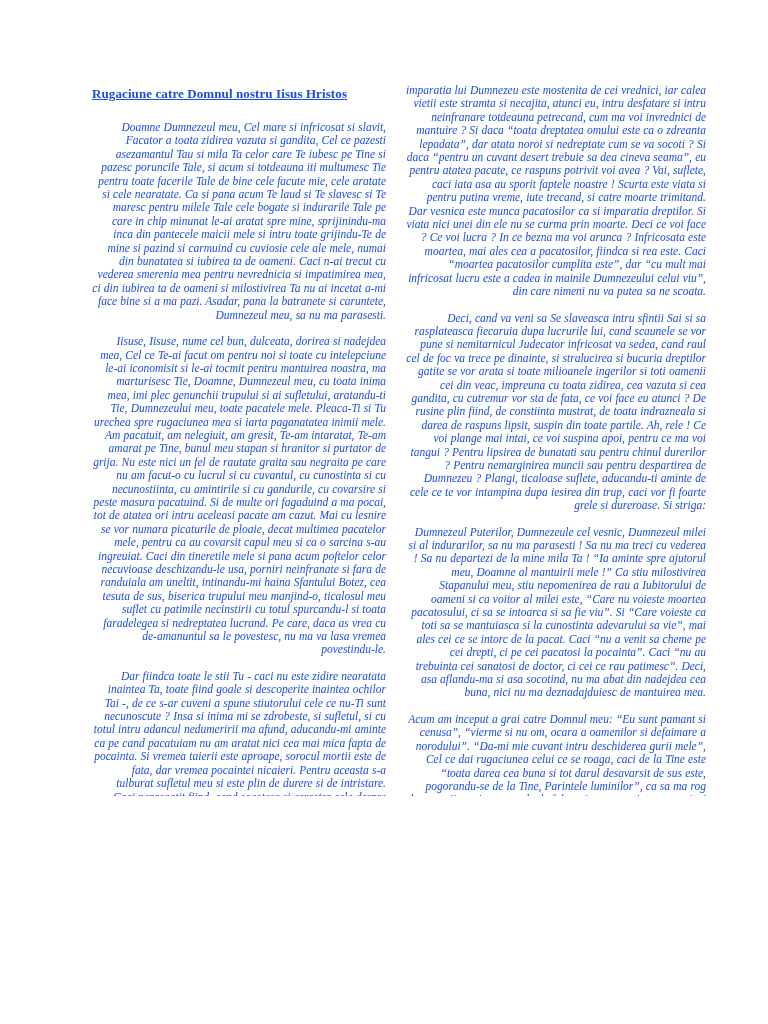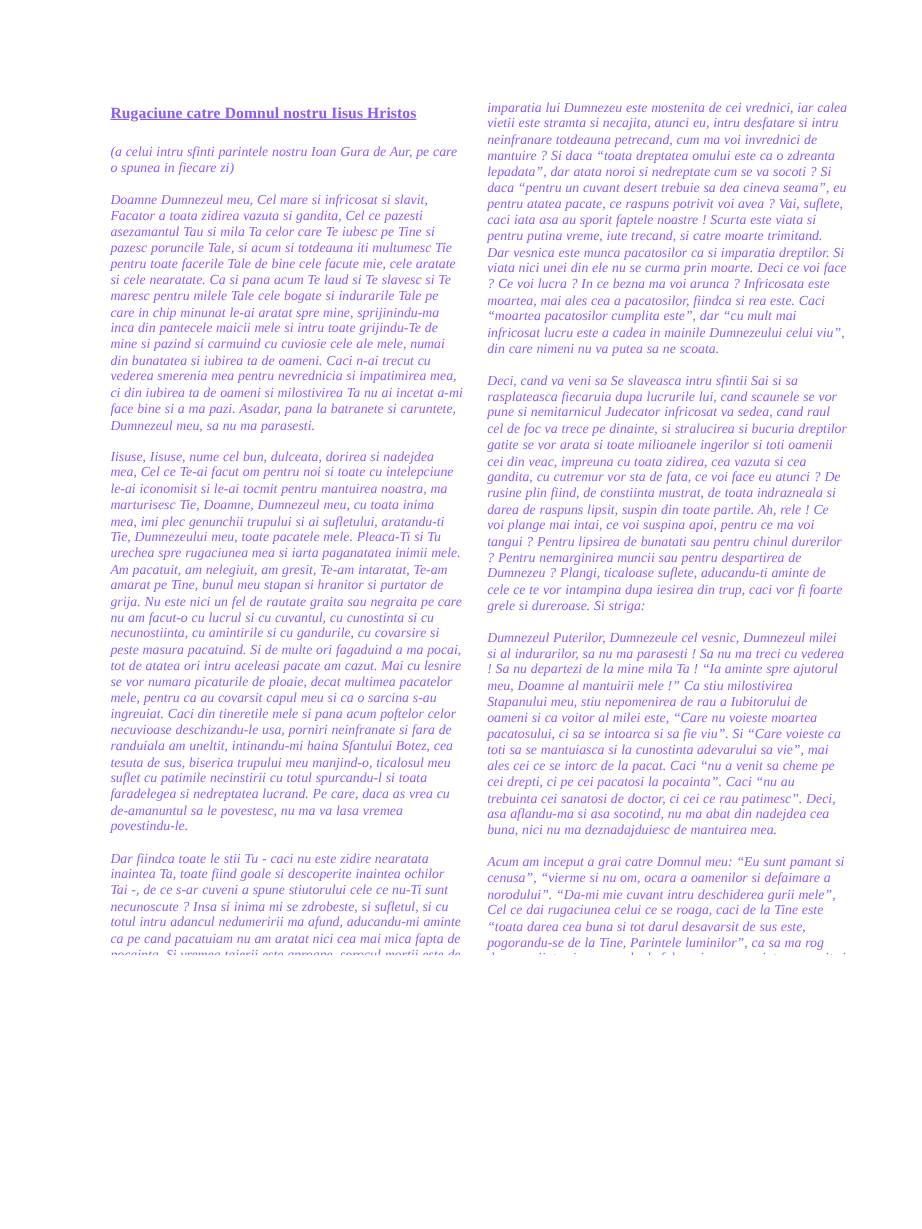--- a/index.html
+++ b/index.html
@@ -5,21 +5,21 @@
   html, body {
     margin: 0;
     padding: 0;
     background: #ffffff;
   }
   .page {
     position: relative;
     width: 768px;
     height: 796px;
     background: #ffffff;
-    color: #8b5cf6;
+    color: #1d4ed8;
     overflow: hidden;
   }
   .col {
     position: absolute;
     top: 0;
   }
   .col-left {
     left: 92px;
     top: 86px;
     width: 294px;
@@ -41,32 +41,31 @@
   }
   .subtitle {
     margin: 0 0 30px 0;
   }
   .para {
     font-family: "Liberation Serif", serif;
     font-style: italic;
     font-size: 11.5px;
     line-height: 13.4px;
     margin: 0 0 13px 0;
-    text-align: left;
+    text-align: right;
     word-spacing: 0.3px;
   }
 </style>
 </head>
 <body>
 
 <div class="page">
 
   <div class="col col-left">
     <h1 class="doc-title">Rugaciune catre Domnul nostru Iisus Hristos</h1>
-    <p class="para subtitle">(a celui intru sfinti parintele nostru Ioan Gura de Aur, pe care o spunea in fiecare zi)</p>
     <p class="para">Doamne Dumnezeul meu, Cel mare si infricosat si slavit, Facator a toata zidirea vazuta si gandita, Cel ce pazesti asezamantul Tau si mila Ta celor care Te iubesc pe Tine si pazesc poruncile Tale, si acum si totdeauna iti multumesc Tie pentru toate facerile Tale de bine cele facute mie, cele aratate si cele nearatate. Ca si pana acum Te laud si Te slavesc si Te maresc pentru milele Tale cele bogate si indurarile Tale pe care in chip minunat le-ai aratat spre mine, sprijinindu-ma inca din pantecele maicii mele si intru toate grijindu-Te de mine si pazind si carmuind cu cuviosie cele ale mele, numai din bunatatea si iubirea ta de oameni. Caci n-ai trecut cu vederea smerenia mea pentru nevrednicia si impatimirea mea, ci din iubirea ta de oameni si milostivirea Ta nu ai incetat a-mi face bine si a ma pazi. Asadar, pana la batranete si caruntete, Dumnezeul meu, sa nu ma parasesti.</p>
     <p class="para">Iisuse, Iisuse, nume cel bun, dulceata, dorirea si nadejdea mea, Cel ce Te-ai facut om pentru noi si toate cu intelepciune le-ai iconomisit si le-ai tocmit pentru mantuirea noastra, ma marturisesc Tie, Doamne, Dumnezeul meu, cu toata inima mea, imi plec genunchii trupului si ai sufletului, aratandu-ti Tie, Dumnezeului meu, toate pacatele mele. Pleaca-Ti si Tu urechea spre rugaciunea mea si iarta paganatatea inimii mele. Am pacatuit, am nelegiuit, am gresit, Te-am intaratat, Te-am amarat pe Tine, bunul meu stapan si hranitor si purtator de grija. Nu este nici un fel de rautate graita sau negraita pe care nu am facut-o cu lucrul si cu cuvantul, cu cunostinta si cu necunostiinta, cu amintirile si cu gandurile, cu covarsire si peste masura pacatuind. Si de multe ori fagaduind a ma pocai, tot de atatea ori intru aceleasi pacate am cazut. Mai cu lesnire se vor numara picaturile de ploaie, decat multimea pacatelor mele, pentru ca au covarsit capul meu si ca o sarcina s-au ingreuiat. Caci din tineretile mele si pana acum poftelor celor necuvioase deschizandu-le usa, porniri neinfranate si fara de randuiala am uneltit, intinandu-mi haina Sfantului Botez, cea tesuta de sus, biserica trupului meu manjind-o, ticalosul meu suflet cu patimile necinstirii cu totul spurcandu-l si toata faradelegea si nedreptatea lucrand. Pe care, daca as vrea cu de-amanuntul sa le povestesc, nu ma va lasa vremea povestindu-le.</p>
     <p class="para">Dar fiindca toate le stii Tu - caci nu este zidire nearatata inaintea Ta, toate fiind goale si descoperite inaintea ochilor Tai -, de ce s-ar cuveni a spune stiutorului cele ce nu-Ti sunt necunoscute ? Insa si inima mi se zdrobeste, si sufletul, si cu totul intru adancul nedumeririi ma afund, aducandu-mi aminte ca pe cand pacatuiam nu am aratat nici cea mai mica fapta de pocainta. Si vremea taierii este aproape, sorocul mortii este de fata, dar vremea pocaintei nicaieri. Pentru aceasta s-a tulburat sufletul meu si este plin de durere si de intristare. Caci nepregatit fiind, cand socotesc si cercetez cele despre mine, nimic din destul spre dare de raspuns nu aflu, nici vreun chip si mijloc prin care ma voi izbavi de focul cel vesnic. Dar daca “dreptul abia se mantuieste”, eu, pacatosul, unde ma voi arata ? Si daca abia dupa multe scarbe,</p>
   </div>
 
   <div class="col col-right">
     <p class="para">imparatia lui Dumnezeu este mostenita de cei vrednici, iar calea vietii este stramta si necajita, atunci eu, intru desfatare si intru neinfranare totdeauna petrecand, cum ma voi invrednici de mantuire ? Si daca “toata dreptatea omului este ca o zdreanta lepadata”, dar atata noroi si nedreptate cum se va socoti ? Si daca “pentru un cuvant desert trebuie sa dea cineva seama”, eu pentru atatea pacate, ce raspuns potrivit voi avea ? Vai, suflete, caci iata asa au sporit faptele noastre ! Scurta este viata si pentru putina vreme, iute trecand, si catre moarte trimitand. Dar vesnica este munca pacatosilor ca si imparatia dreptilor. Si viata nici unei din ele nu se curma prin moarte. Deci ce voi face ? Ce voi lucra ? In ce bezna ma voi arunca ? Infricosata este moartea, mai ales cea a pacatosilor, fiindca si rea este. Caci “moartea pacatosilor cumplita este”, dar “cu mult mai infricosat lucru este a cadea in mainile Dumnezeului celui viu”, din care nimeni nu va putea sa ne scoata.</p>
     <p class="para">Deci, cand va veni sa Se slaveasca intru sfintii Sai si sa rasplateasca fiecaruia dupa lucrurile lui, cand scaunele se vor pune si nemitarnicul Judecator infricosat va sedea, cand raul cel de foc va trece pe dinainte, si stralucirea si bucuria dreptilor gatite se vor arata si toate milioanele ingerilor si toti oamenii cei din veac, impreuna cu toata zidirea, cea vazuta si cea gandita, cu cutremur vor sta de fata, ce voi face eu atunci ? De rusine plin fiind, de constiinta mustrat, de toata indrazneala si darea de raspuns lipsit, suspin din toate partile. Ah, rele ! Ce voi plange mai intai, ce voi suspina apoi, pentru ce ma voi tangui ? Pentru lipsirea de bunatati sau pentru chinul durerilor ? Pentru nemarginirea muncii sau pentru despartirea de Dumnezeu ? Plangi, ticaloase suflete, aducandu-ti aminte de cele ce te vor intampina dupa iesirea din trup, caci vor fi foarte grele si dureroase. Si striga:</p>
     <p class="para">Dumnezeul Puterilor, Dumnezeule cel vesnic, Dumnezeul milei si al indurarilor, sa nu ma parasesti ! Sa nu ma treci cu vederea ! Sa nu departezi de la mine mila Ta ! “Ia aminte spre ajutorul meu, Doamne al mantuirii mele !” Ca stiu milostivirea Stapanului meu, stiu nepomenirea de rau a Iubitorului de oameni si ca voitor al milei este, “Care nu voieste moartea pacatosului, ci sa se intoarca si sa fie viu”. Si “Care voieste ca toti sa se mantuiasca si la cunostinta adevarului sa vie”, mai ales cei ce se intorc de la pacat. Caci “nu a venit sa cheme pe cei drepti, ci pe cei pacatosi la pocainta”. Caci “nu au trebuinta cei sanatosi de doctor, ci cei ce rau patimesc”. Deci, asa aflandu-ma si asa socotind, nu ma abat din nadejdea cea buna, nici nu ma deznadajduiesc de mantuirea mea.</p>
     <p class="para">Acum am inceput a grai catre Domnul meu: “Eu sunt pamant si cenusa”, “vierme si nu om, ocara a oamenilor si defaimare a norodului”. “Da-mi mie cuvant intru deschiderea gurii mele”, Cel ce dai rugaciunea celui ce se roaga, caci de la Tine este “toata darea cea buna si tot darul desavarsit de sus este, pogorandu-se de la Tine, Parintele luminilor”, ca sa ma rog dupa cuviinta si sa cer cele de folos, si sa nu ma intorc smerit si rusinat, ci dobandind cele ce am nadajduit. Si asa ma voi duce, bucurandu-ma intru deplina adeverire a inimii.</p>

